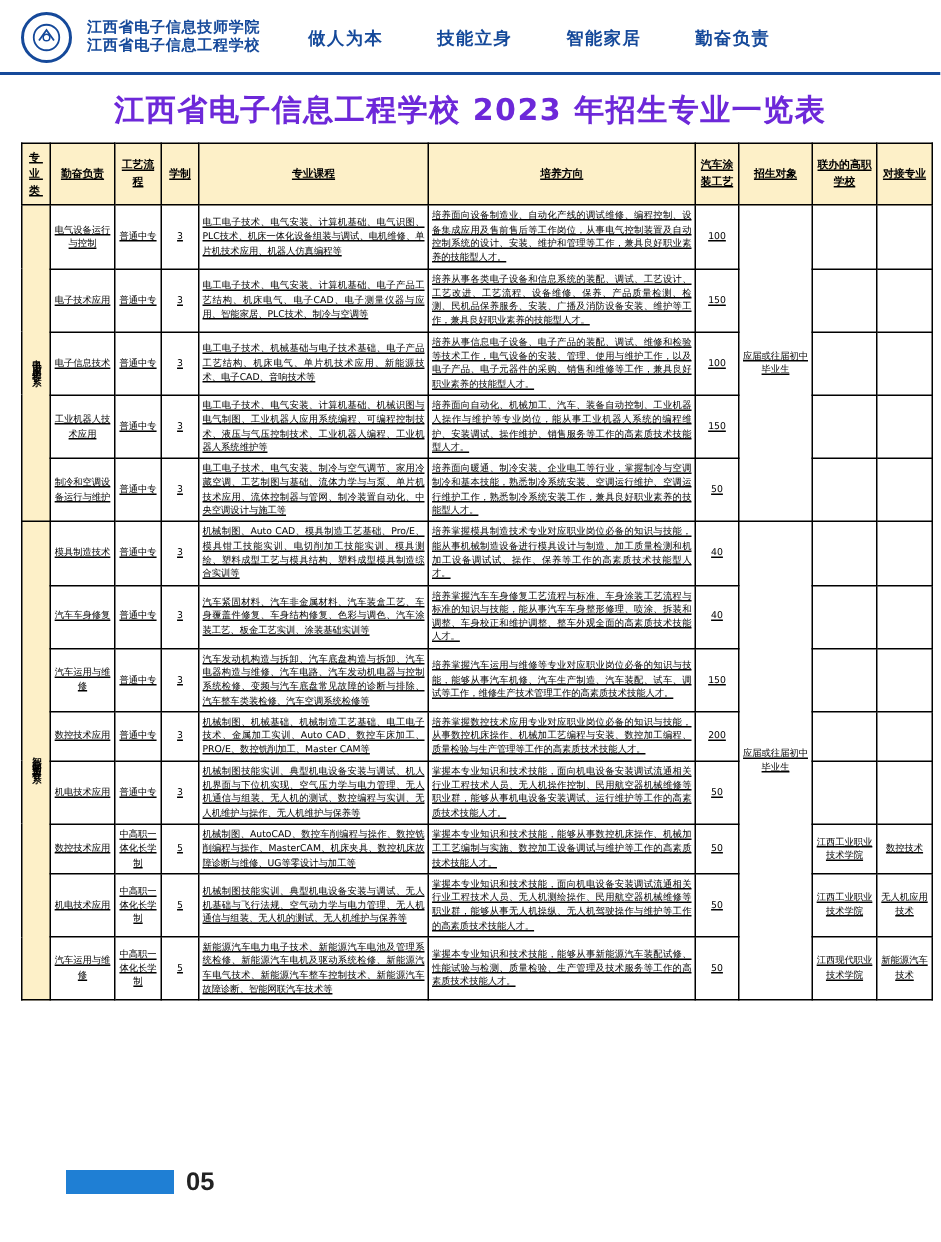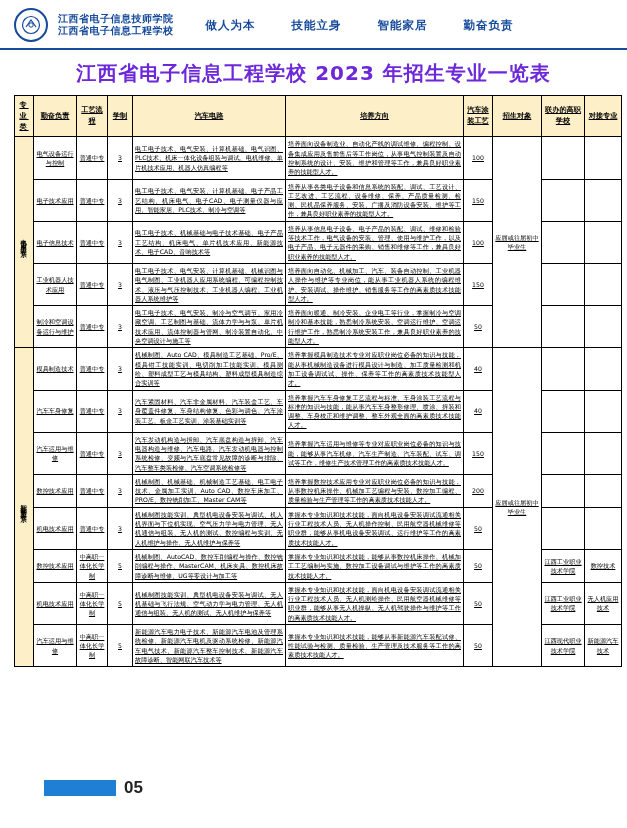--- a/index.html
+++ b/index.html
@@ -150,21 +150,21 @@
   <div class="doc-title">江西省电子信息工程学校 2023 年招生专业一览表</div>
 
   <div class="tbl-wrap">
     <table class="major">
       <thead>
         <tr>
           <th class="c-vert">专业类</th>
           <th class="c-name">勤奋负责</th>
           <th class="c-level">工艺流程</th>
           <th class="c-years">学制</th>
-          <th class="c-courses">汽车电路</th>
+          <th class="c-courses">专业课程</th>
           <th class="c-dir">培养方向</th>
           <th class="c-plan">汽车涂装工艺</th>
           <th class="c-obj">招生对象</th>
           <th class="c-college">联办的高职学校</th>
           <th class="c-pair">对接专业</th>
         </tr>
       </thead>
       <tbody id="tbody">
           <tr>
             <td class="c-vert" rowspan="5"><span>电子应用工程系</span></td>

